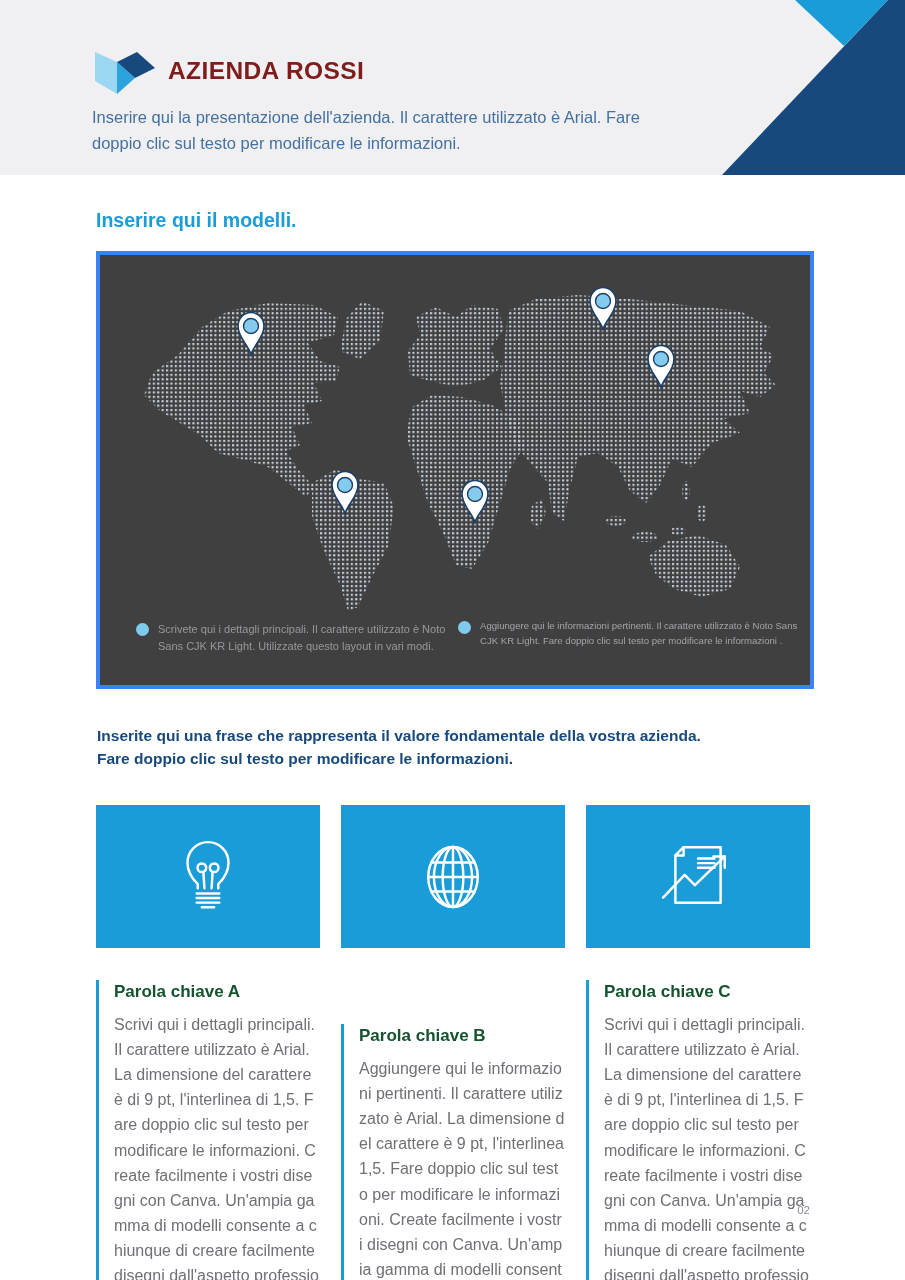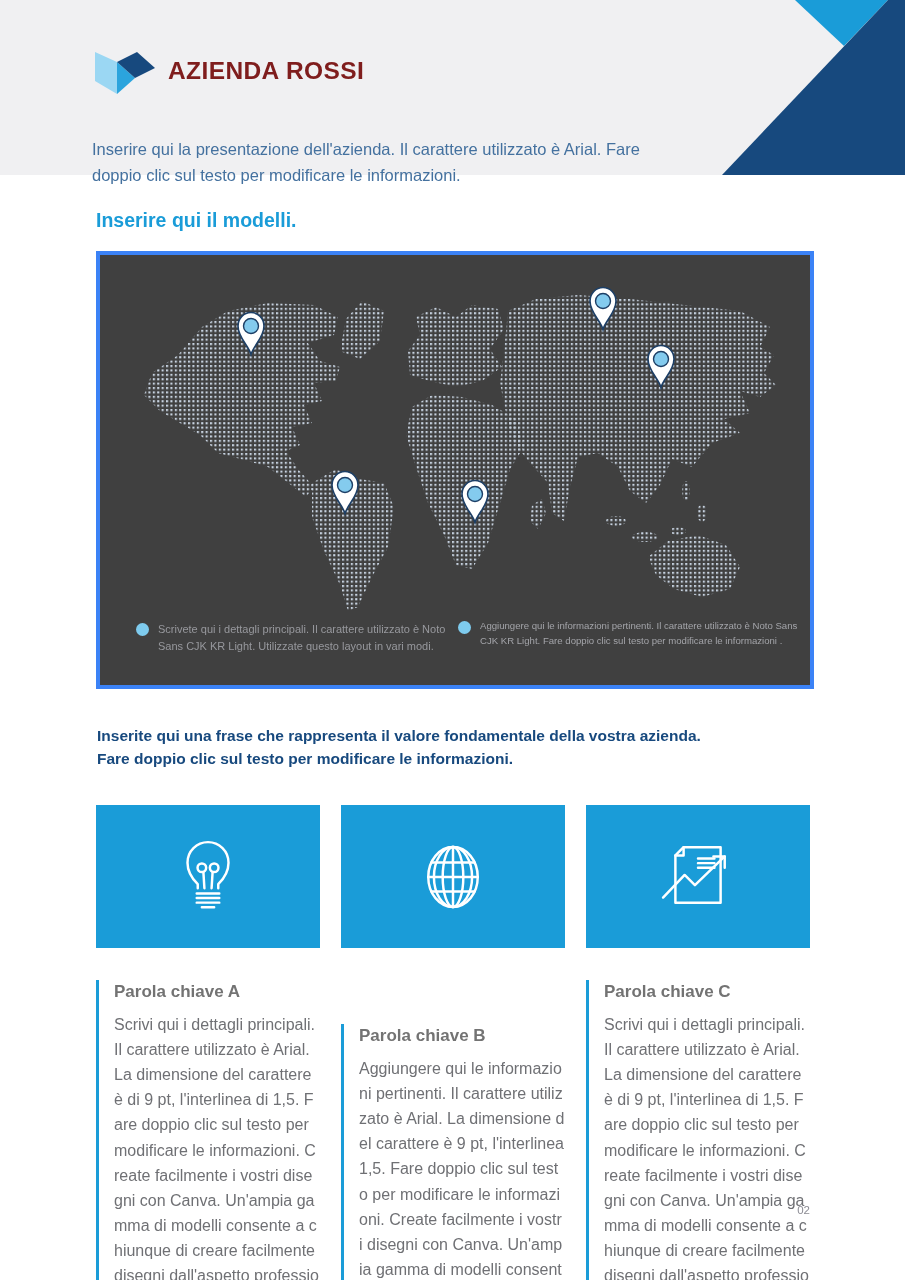--- a/index.html
+++ b/index.html
@@ -6,21 +6,21 @@
   .page{position:relative;width:905px;height:1280px;background:#ffffff;overflow:hidden;
         font-family:"Liberation Sans",sans-serif;}
 
   
   .header-band{position:absolute;left:0;top:0;width:905px;height:175px;background:#f0f0f2;}
   .header-deco{position:absolute;left:0;top:0;width:905px;height:175px;pointer-events:none;}
   .logo{position:absolute;left:92px;top:50px;width:66px;height:46px;}
   .brand{position:absolute;left:168px;top:57px;font-size:24.5px;font-weight:bold;
          color:#7f1d1d;letter-spacing:0.4px;}
   .intro{position:absolute;left:92px;top:105px;width:556px;font-size:16.5px;line-height:1.56;
-         color:#44719f;margin-top:32px;}
+         color:#44719f;}
 
   
   .section-title{position:absolute;left:96px;top:209px;font-size:19.5px;font-weight:bold;color:#1a9cd8;}
   .map-box{position:absolute;left:96px;top:251px;width:710px;height:430px;
            border:4px solid #3b82f6;background:#404040;}
   .map-svg{position:absolute;left:0;top:0;width:710px;height:430px;}
   .map-caption{position:absolute;display:flex;align-items:flex-start;}
   .map-caption .dot{flex:0 0 13px;width:13px;height:13px;border-radius:50%;background:#7ecbee;margin-right:9px;margin-top:2px;}
   .cap1{left:36px;top:366px;width:310px;}
   .cap1 .cap-text{font-size:11px;line-height:1.5;color:#97989d;word-break:break-all;}
@@ -34,21 +34,21 @@
   
   .feature-box{position:absolute;top:805px;width:224px;height:143px;background:#1a9cd8;
                display:flex;align-items:center;justify-content:center;}
   .fb1{left:96px;} .fb2{left:341px;} .fb3{left:586px;}
   .feature-box svg{display:block;}
 
   
   .feature-col{position:absolute;top:980px;width:224px;border-left:3px solid #1a9cd8;
                padding-left:15px;box-sizing:border-box;}
   .fc1{left:96px;} .fc2{left:341px;margin-top:44px;} .fc3{left:586px;}
-  .feature-title{margin:2px 0 10px 0;font-size:17px;font-weight:bold;color:#737373;}
+  .feature-title{margin:2px 0 10px 0;font-size:17px;font-weight:bold;color:#14532d;}
   .feature-body{font-size:16px;line-height:1.57;color:#6f7074;word-break:break-all;}
 
   
   .page-number{position:absolute;left:96px;top:1204px;width:714px;text-align:right;
                font-size:11.5px;color:#8b8b93;}
 </style>
 </head>
 <body>
 
 <div class="page">

